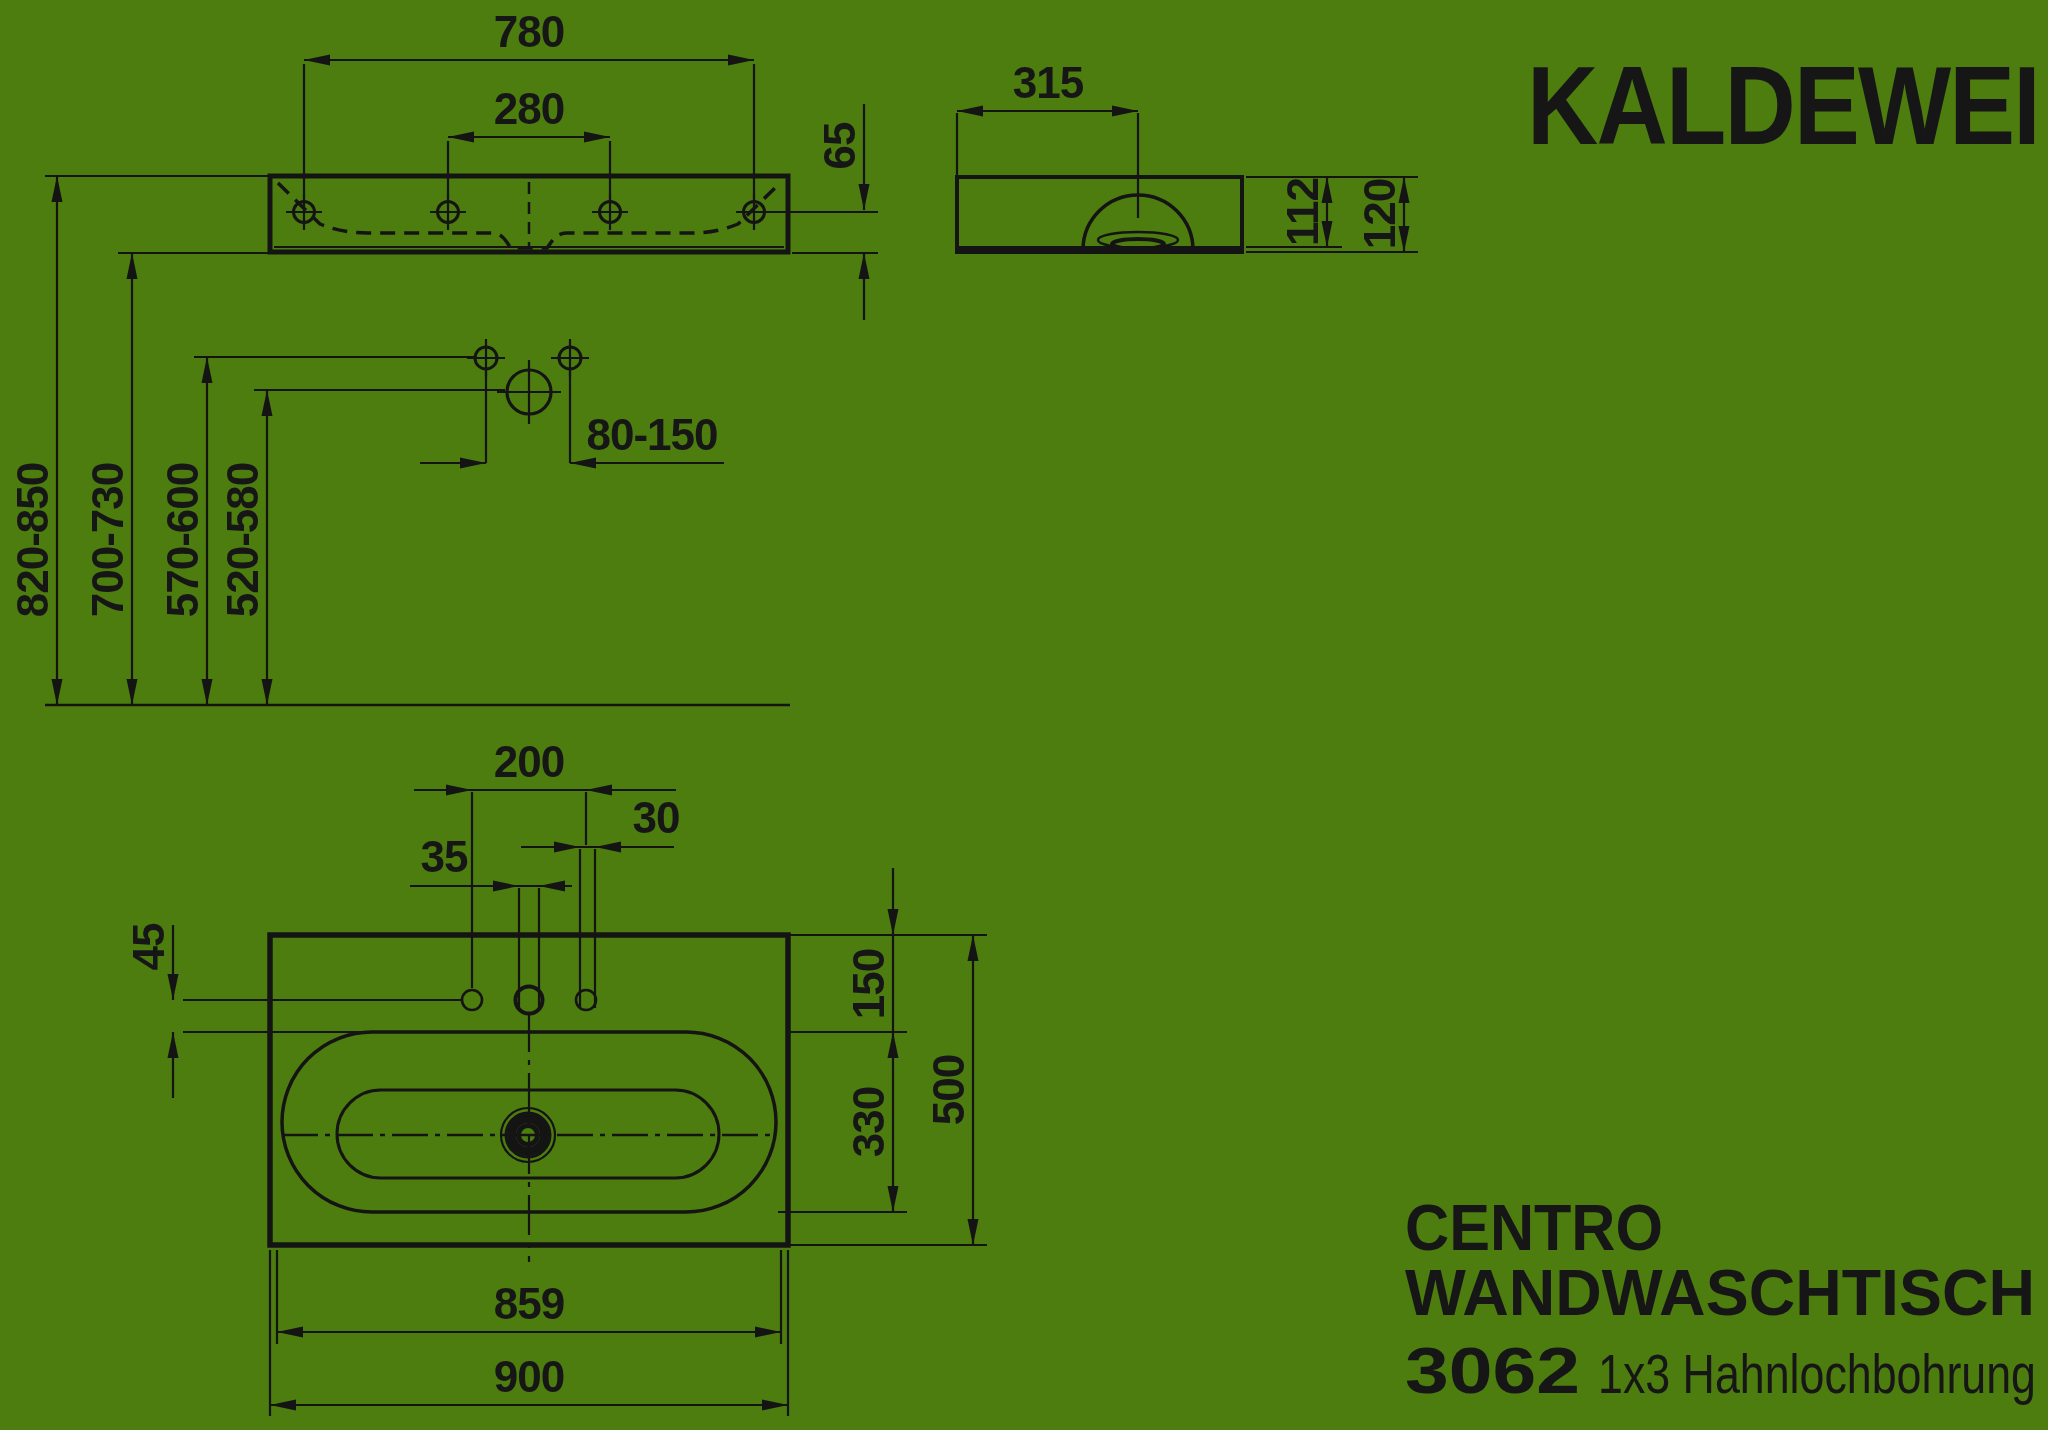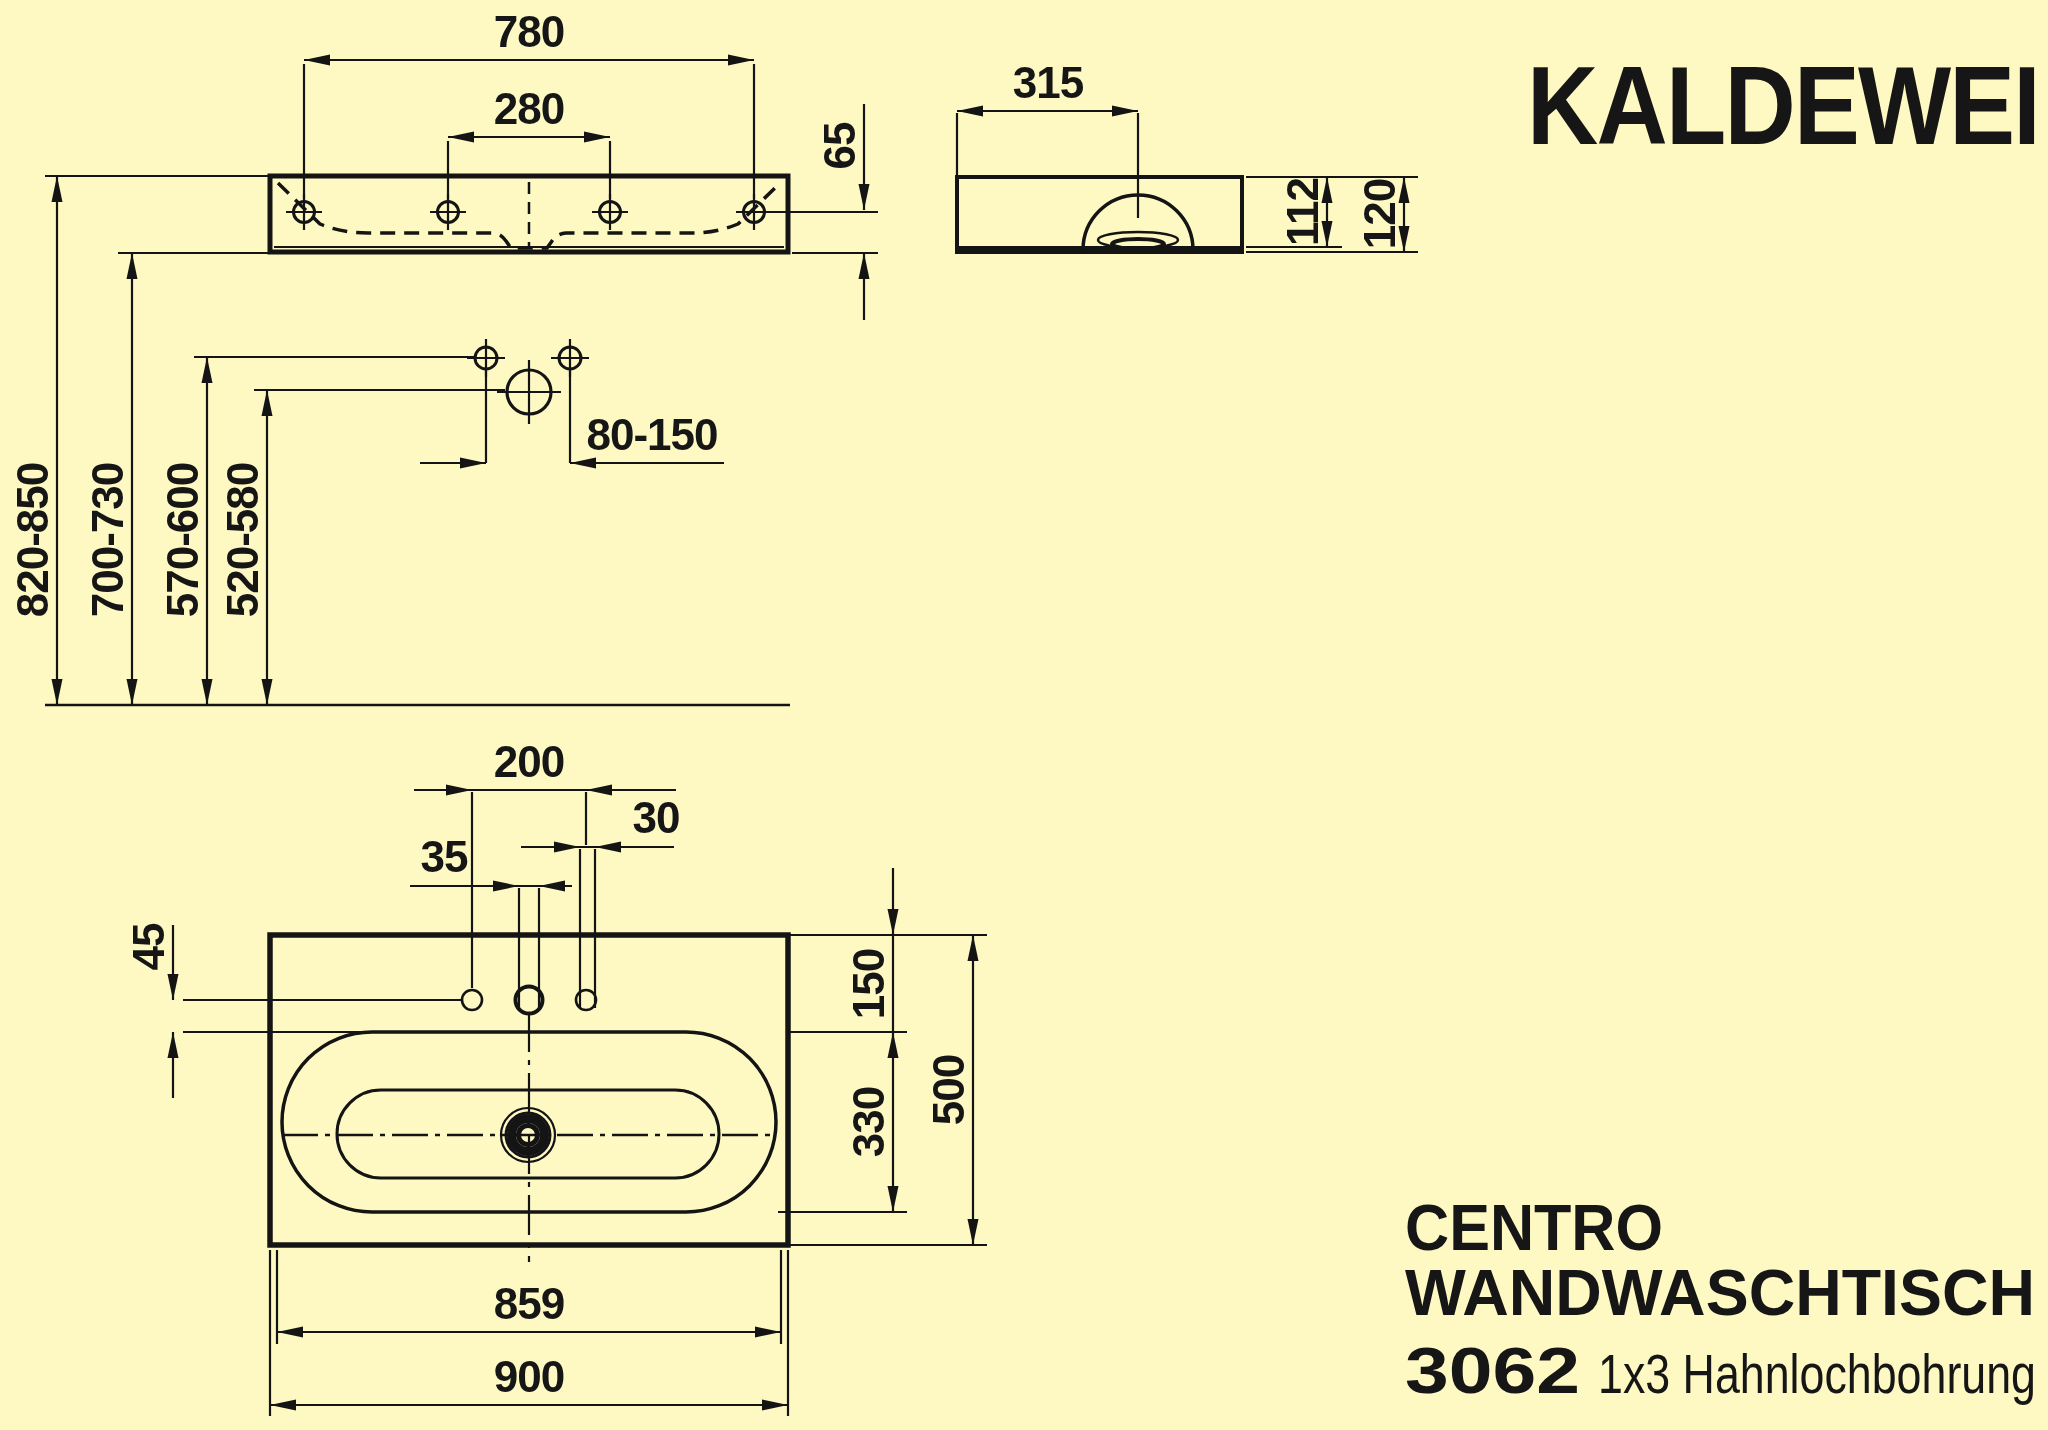--- a/index.html
+++ b/index.html
@@ -1,16 +1,16 @@
 <!DOCTYPE html>
 <html><head>
 <meta charset="utf-8">
 <style>
   html,body{margin:0;padding:0;background:#ffffff;}
-  .stage{position:relative;width:2048px;height:1430px;background:#fef9c3;overflow:hidden;}
+  .stage{position:relative;width:2048px;height:1430px;background:#4d7c0f;overflow:hidden;}
   svg{display:block;}
   .ln{stroke:#141414;fill:none;}
   .thin{stroke-width:2.2;}
   .med{stroke-width:3.5;}
   .thick{stroke-width:5;}
   .arrow{fill:#141414;stroke:none;}
   text{fill:#161616;font-family:"Liberation Sans","DejaVu Sans",sans-serif;}
   .dim{font-size:44px;font-weight:bold;letter-spacing:-1px;}
   .logo{font-size:112px;font-weight:bold;letter-spacing:-2px;}
   .title{font-size:64px;font-weight:bold;}

